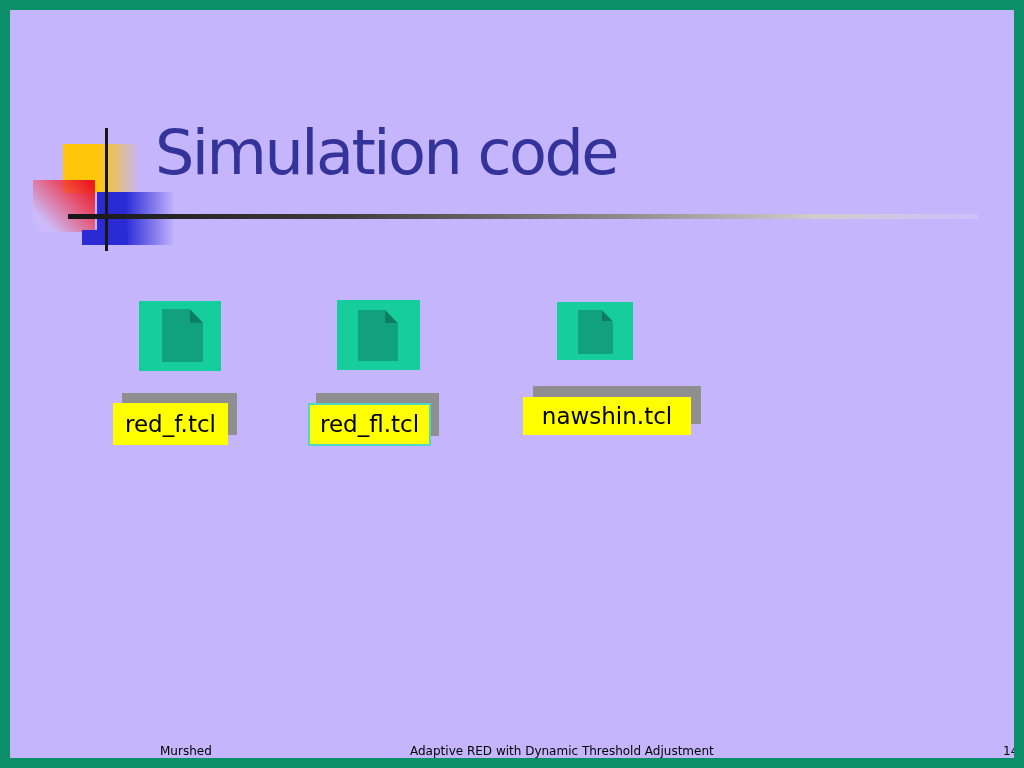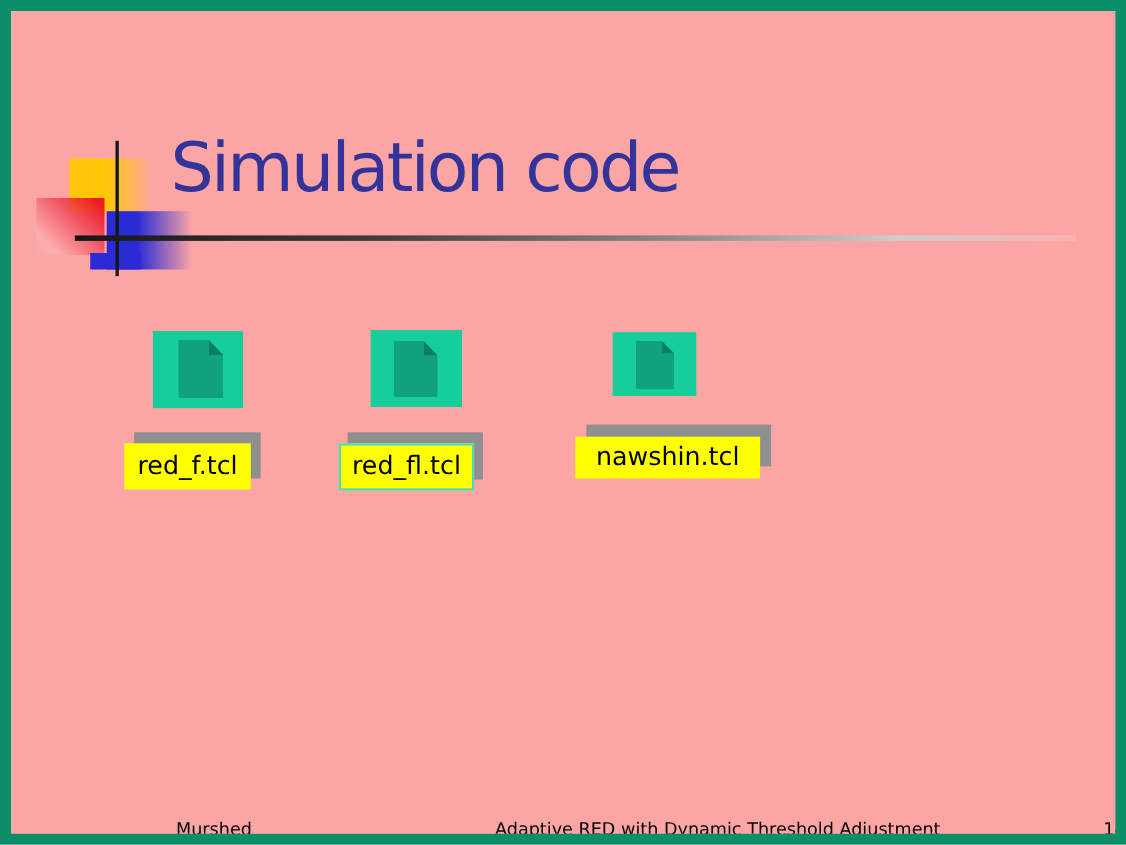--- a/index.html
+++ b/index.html
@@ -15,21 +15,21 @@
     --deco-red:#ee1b24;
     --deco-blue:#2b2bd5;
     --text-black:#000000;
   }
   *{margin:0;padding:0;box-sizing:border-box;}
   html,body{width:1024px;height:768px;background:#fff;}
   body{font-family:"DejaVu Sans","Liberation Sans",sans-serif;}
   .frame{
     position:relative;width:1024px;height:768px;
     border:10px solid var(--frame-green);
-    background:#fca5a5;overflow:hidden;
+    background:#c4b5fd;overflow:hidden;
   }
   
   .deco-yellow{
     position:absolute;left:53px;top:134px;width:77px;height:49px;
     background:linear-gradient(to right,var(--deco-yellow) 0%,var(--deco-yellow) 45%,rgba(255,198,10,0) 100%);
   }
   .deco-red{
     position:absolute;left:23px;top:170px;width:62px;height:52px;
     background:linear-gradient(225deg,var(--deco-red) 8%,rgba(238,60,80,.75) 40%,rgba(255,230,234,.15) 82%,rgba(255,255,255,0) 100%);
   }
@@ -76,25 +76,25 @@
   .file-label{
     position:absolute;display:flex;align-items:center;justify-content:center;
     background:var(--label-yellow);color:var(--text-black);
     font-size:23px;line-height:1;white-space:nowrap;
   }
   .label-1{left:103px;top:393px;width:115px;height:42px;box-shadow:9px -10px 0 0 var(--label-shadow-gray);}
   .label-2{left:298px;top:393px;width:123px;height:43px;box-shadow:8px -10px 0 0 var(--label-shadow-gray);border:2px solid var(--label-selected-border);}
   .label-3{left:513px;top:387px;width:168px;height:38px;box-shadow:10px -11px 0 0 var(--label-shadow-gray);}
   
   .footer-item{
-    position:absolute;top:735px;font-size:16px;line-height:1.1;
+    position:absolute;top:735px;font-size:12px;line-height:1.1;
     color:var(--text-black);white-space:nowrap;
   }
   .footer-author{left:150px;}
-  .footer-title{left:400px;margin-left:40px;}
+  .footer-title{left:400px;}
   .footer-page{left:993px;}
 </style>
 </head>
 <body>
 
 <div class="frame">
 
   <div class="deco-yellow"></div>
   <div class="deco-red"></div>
   <div class="deco-blue"></div>

